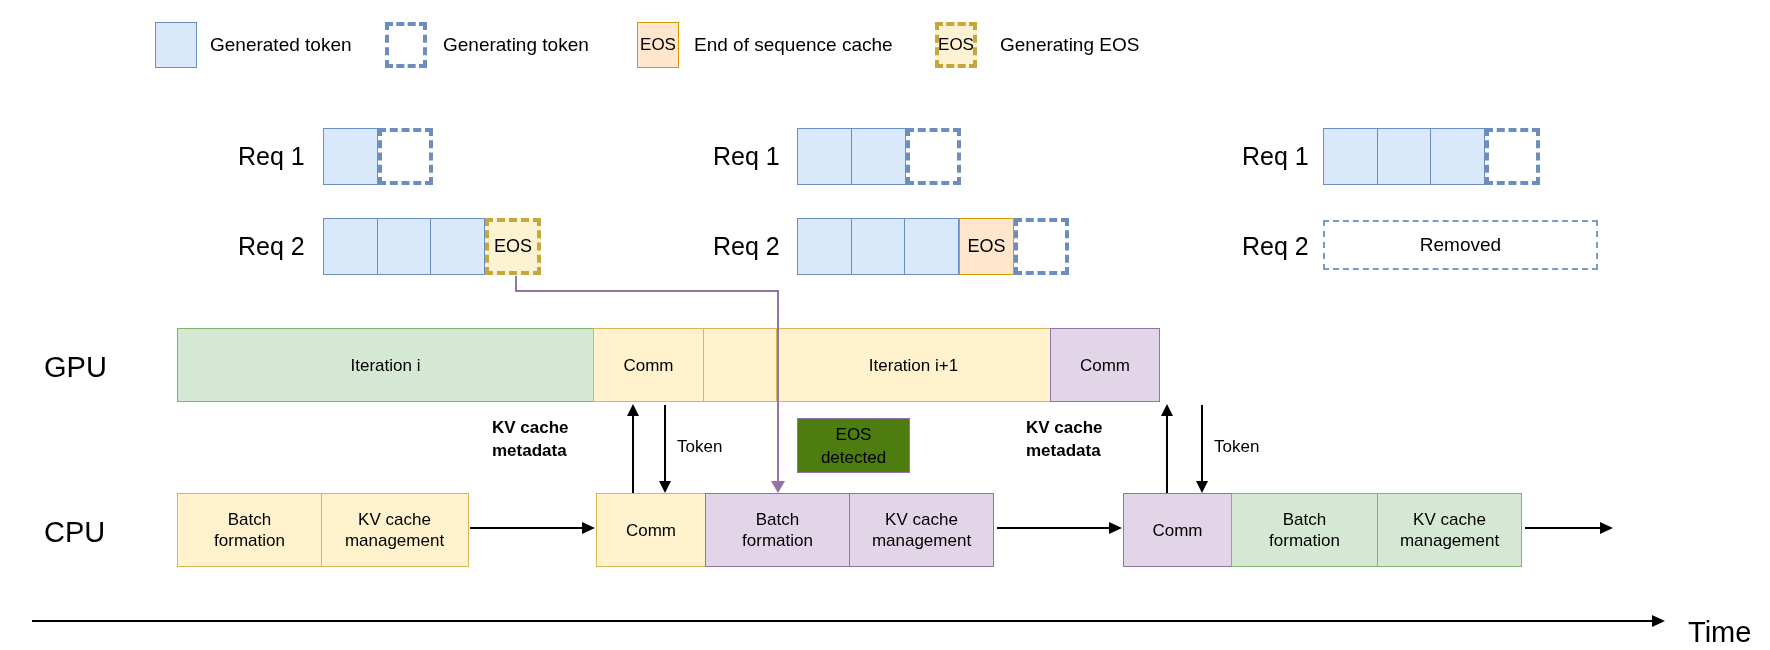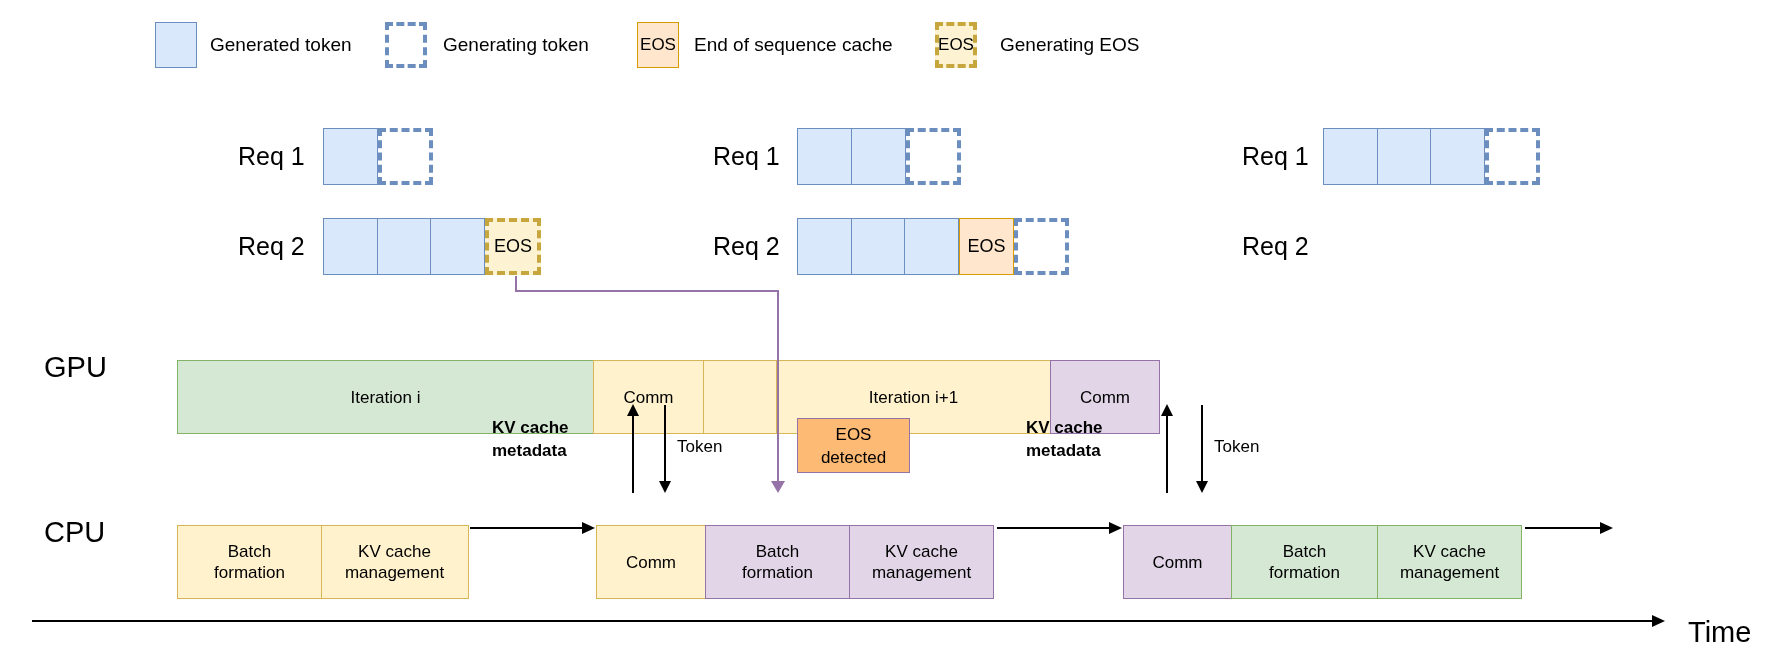--- a/index.html
+++ b/index.html
@@ -28,21 +28,21 @@
   .lg-box{position:absolute;top:22px;width:42px;height:46px;box-sizing:border-box;
       display:flex;align-items:center;justify-content:center;font-size:17px;}
   .lg-solid{border:1.5px solid var(--blue-stroke,#6c8ebf);background:var(--blue-fill,#dae8fc);}
   .lg-dash{border:4px dashed var(--blue-stroke,#6c8ebf);background:#fff;}
   .lg-eos{border:1.5px solid var(--orange-stroke,#d79b00);background:var(--orange-fill,#ffe6cc);}
   .lg-eosgen{border:4px dashed var(--eosgen-stroke,#c7a63d);background:var(--eosgen-fill,#fdf3d2);}
   .lg-label{position:absolute;top:22px;height:46px;display:flex;align-items:center;font-size:19px;}
   
   .bar{position:absolute;display:flex;}
   .seg{box-sizing:border-box;height:74px;display:flex;align-items:center;justify-content:center;
-      font-size:17px;text-align:center;flex:none;line-height:21px;margin-top:32px;}
+      font-size:17px;text-align:center;flex:none;line-height:21px;}
   .bar .seg + .seg{margin-left:-1.5px;}
   .c-green{background:var(--green-fill,#d5e8d4);border:1.5px solid var(--green-stroke,#82b366);}
   .c-yellow{background:var(--yellow-fill,#fff2cc);border:1.5px solid var(--yellow-stroke,#d6b656);}
   .c-purple{background:var(--purple-fill,#e1d5e7);border:1.5px solid var(--purple-stroke,#9673a6);}
   .seg .wrap-narrow{display:inline-block;max-width:90px;}
   .seg .wrap-mid{display:inline-block;max-width:120px;}
   .row-title{position:absolute;font-size:29px;}
   
   .hline{position:absolute;height:2px;background:var(--arrow,#000);}
   .vline{position:absolute;width:2px;background:var(--arrow,#000);}
@@ -51,21 +51,21 @@
   .tri-up{position:absolute;width:0;height:0;border-left:6px solid transparent;
       border-right:6px solid transparent;border-bottom:12px solid var(--arrow,#000);}
   .tri-down{position:absolute;width:0;height:0;border-left:6px solid transparent;
       border-right:6px solid transparent;border-top:12px solid var(--arrow,#000);}
   .pline{position:absolute;background:var(--purple-stroke,#9673a6);}
   .tri-down-purple{position:absolute;width:0;height:0;border-left:7px solid transparent;
       border-right:7px solid transparent;border-top:12px solid var(--purple-stroke,#9673a6);}
   .ann{position:absolute;font-size:17px;line-height:23px;}
   .ann-center{font-weight:bold;}
   .eos-detected{position:absolute;box-sizing:border-box;border:1.5px solid var(--purple-stroke,#9673a6);
-      background:#fdba74;display:flex;align-items:center;justify-content:center;text-align:center;
+      background:#4d7c0f;display:flex;align-items:center;justify-content:center;text-align:center;
       font-size:17px;line-height:23px;}
   .eos-detected span{display:inline-block;max-width:80px;}
 </style>
 </head>
 <body>
 
 <div id="canvas">
 
   <div class="lg-box lg-solid" style="left:155px"></div>
   <div class="lg-label" style="left:210px">Generated token</div>
@@ -119,20 +119,23 @@
 
   <div class="req-label" style="left:1242px;top:128px">Req 1</div>
   <div class="trow" style="left:1323px;top:128px">
     <div class="tb"></div>
     <div class="tb"></div>
     <div class="tb"></div>
     <div class="tb-dash"></div>
   </div>
 
   <div class="req-label" style="left:1242px;top:218px">Req 2</div>
+  <div class="removed-box" style="left:1323px;top:220px;width:275px;height:50px">
+    <span>Removed</span>
+  </div>
 
   <div class="row-title" style="left:44px;top:351px">GPU</div>
   <div class="bar" style="left:177px;top:328px">
     <div class="seg c-green" style="width:417px">
         <span>Iteration i</span>
       </div>
     <div class="seg c-yellow" style="width:112px">
         <span>Comm</span>
       </div>
     <div class="seg c-yellow" style="width:74px">

